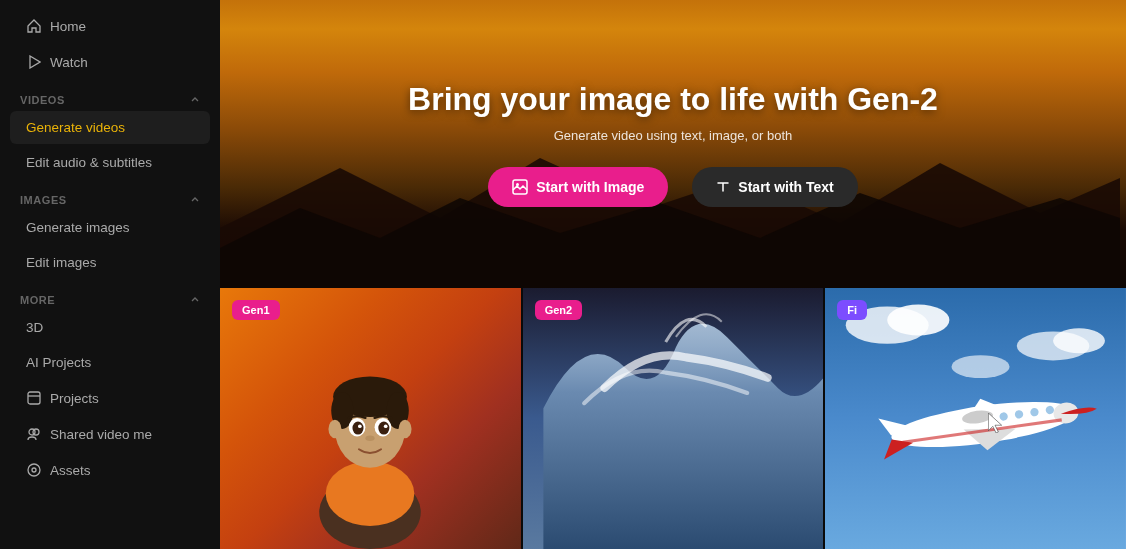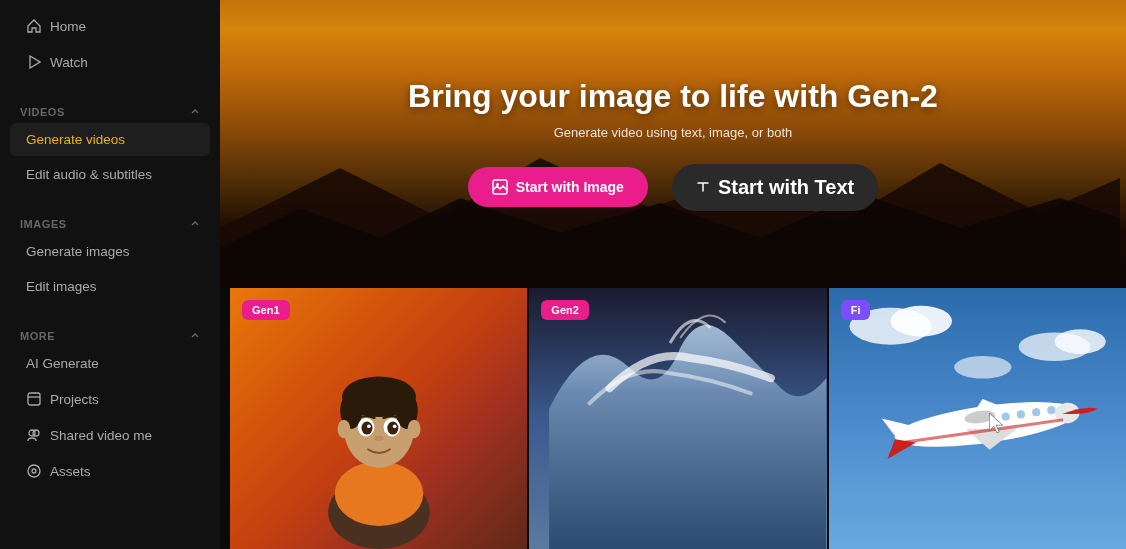--- a/index.html
+++ b/index.html
@@ -40,21 +40,21 @@
     .sidebar-section-header {
       display: flex;
       align-items: center;
       justify-content: space-between;
       padding: 8px 16px 4px 16px;
       color: #666666;
       font-size: 11px;
       font-weight: 600;
       letter-spacing: 0.05em;
       text-transform: uppercase;
-      margin-top: 18px;
+      margin-top: 6px;
     }
 
     .sidebar-icon {
       width: 16px;
       height: 16px;
       display: flex;
       align-items: center;
       justify-content: center;
       flex-shrink: 0;
     }
@@ -148,36 +148,35 @@
       align-items: center;
       gap: 8px;
     }
 
     .btn-text {
       background: #2a2a2a;
       color: #ffffff;
       border: none;
       border-radius: 999px;
       padding: 12px 24px;
-      font-size: 20px;
+      font-size: 14px;
       font-weight: 600;
       cursor: pointer;
       display: flex;
       align-items: center;
       gap: 8px;
     }
 
     
     .gallery {
       flex: 1;
       display: flex;
       gap: 0;
       overflow: hidden;
       background: #0a0a0a;
-      margin-left: 10px;
     }
 
     .gallery-item {
       flex: 1;
       position: relative;
       overflow: hidden;
       cursor: pointer;
     }
 
     .gallery-item + .gallery-item {
@@ -285,23 +284,26 @@
 
   <div class="sidebar-section-header">
     <span>MORE</span>
     <span>
       <svg width="10" height="10" viewBox="0 0 10 10" fill="none">
         <path d="M2 7L5 4L8 7" stroke="#666" stroke-width="1.3"></path>
       </svg>
     </span>
   </div>
 
-
-  <div class="sidebar-item">
-    <span>AI Generate</span>
+  <div class="sidebar-item">
+    <span>3D</span>
+  </div>
+
+  <div class="sidebar-item">
+    <span>AI Projects</span>
   </div>
 
   <div class="sidebar-item">
     <span class="sidebar-icon">
       <svg width="14" height="14" viewBox="0 0 14 14" fill="none">
         <rect x="1" y="1" width="12" height="12" rx="2" stroke="#aaa" stroke-width="1.3" fill="none"></rect>
         <line x1="1" y1="5" x2="13" y2="5" stroke="#aaa" stroke-width="1.3"></line>
       </svg>
     </span>
     <span>Projects</span>

